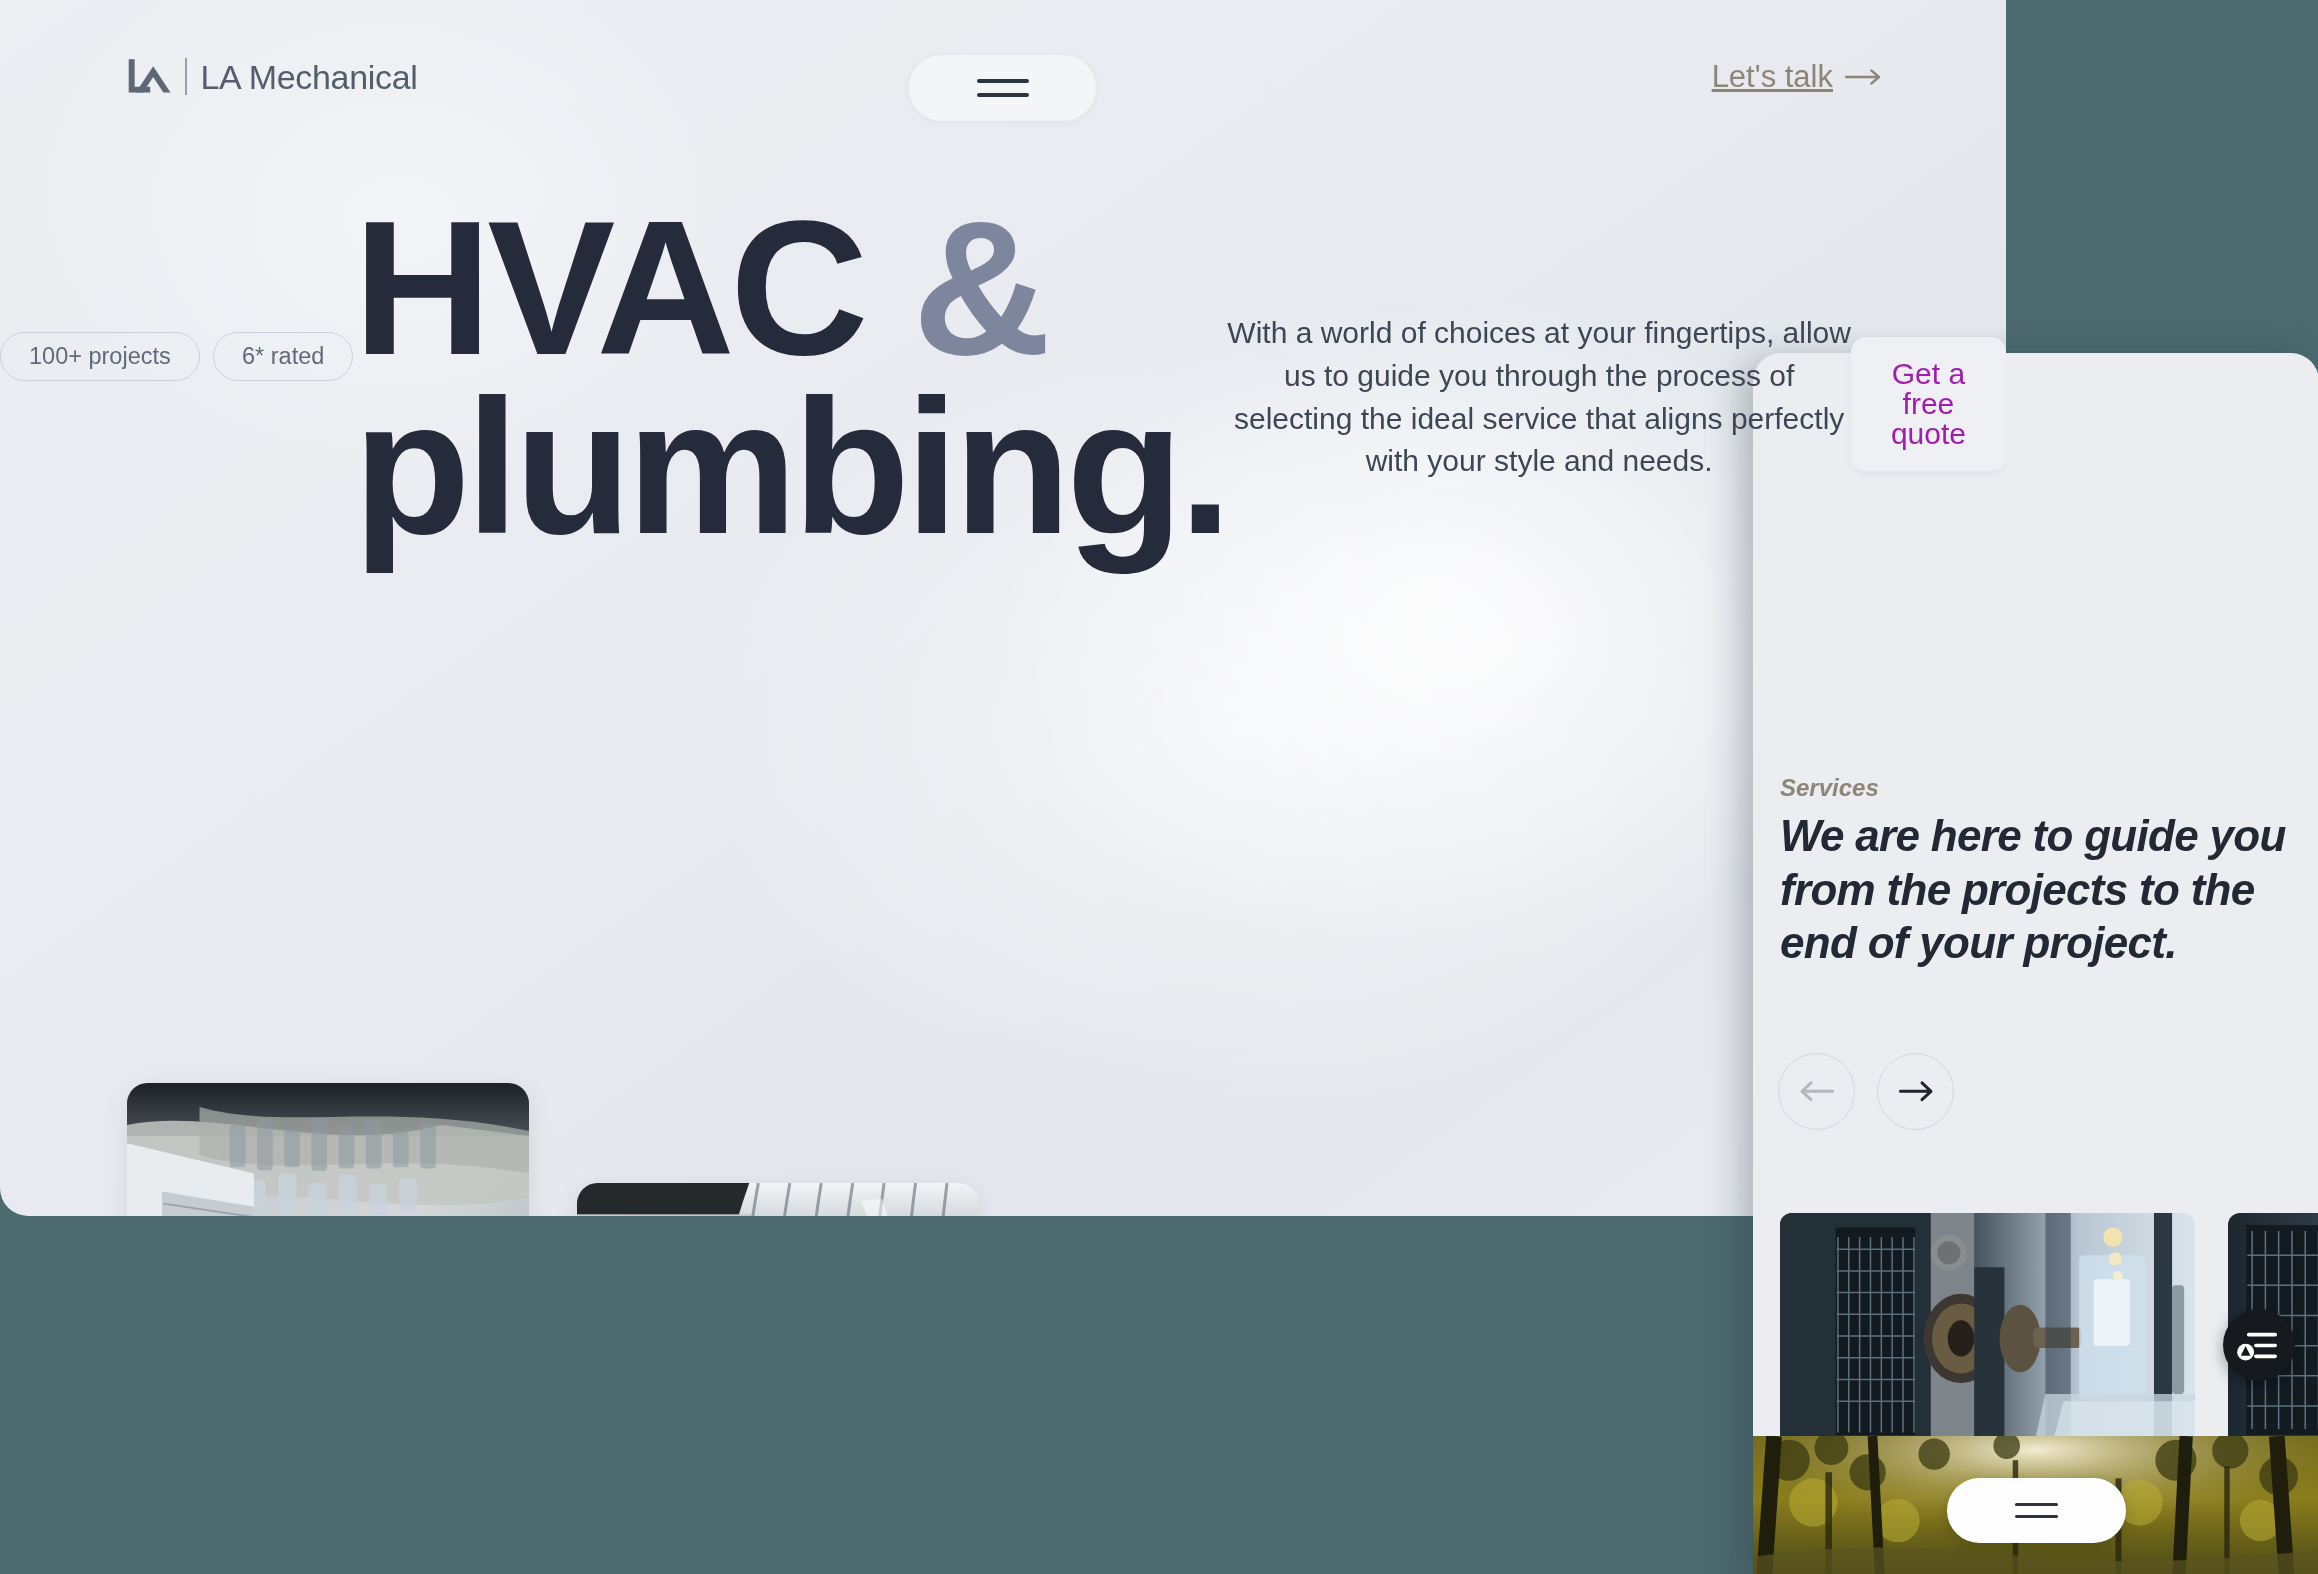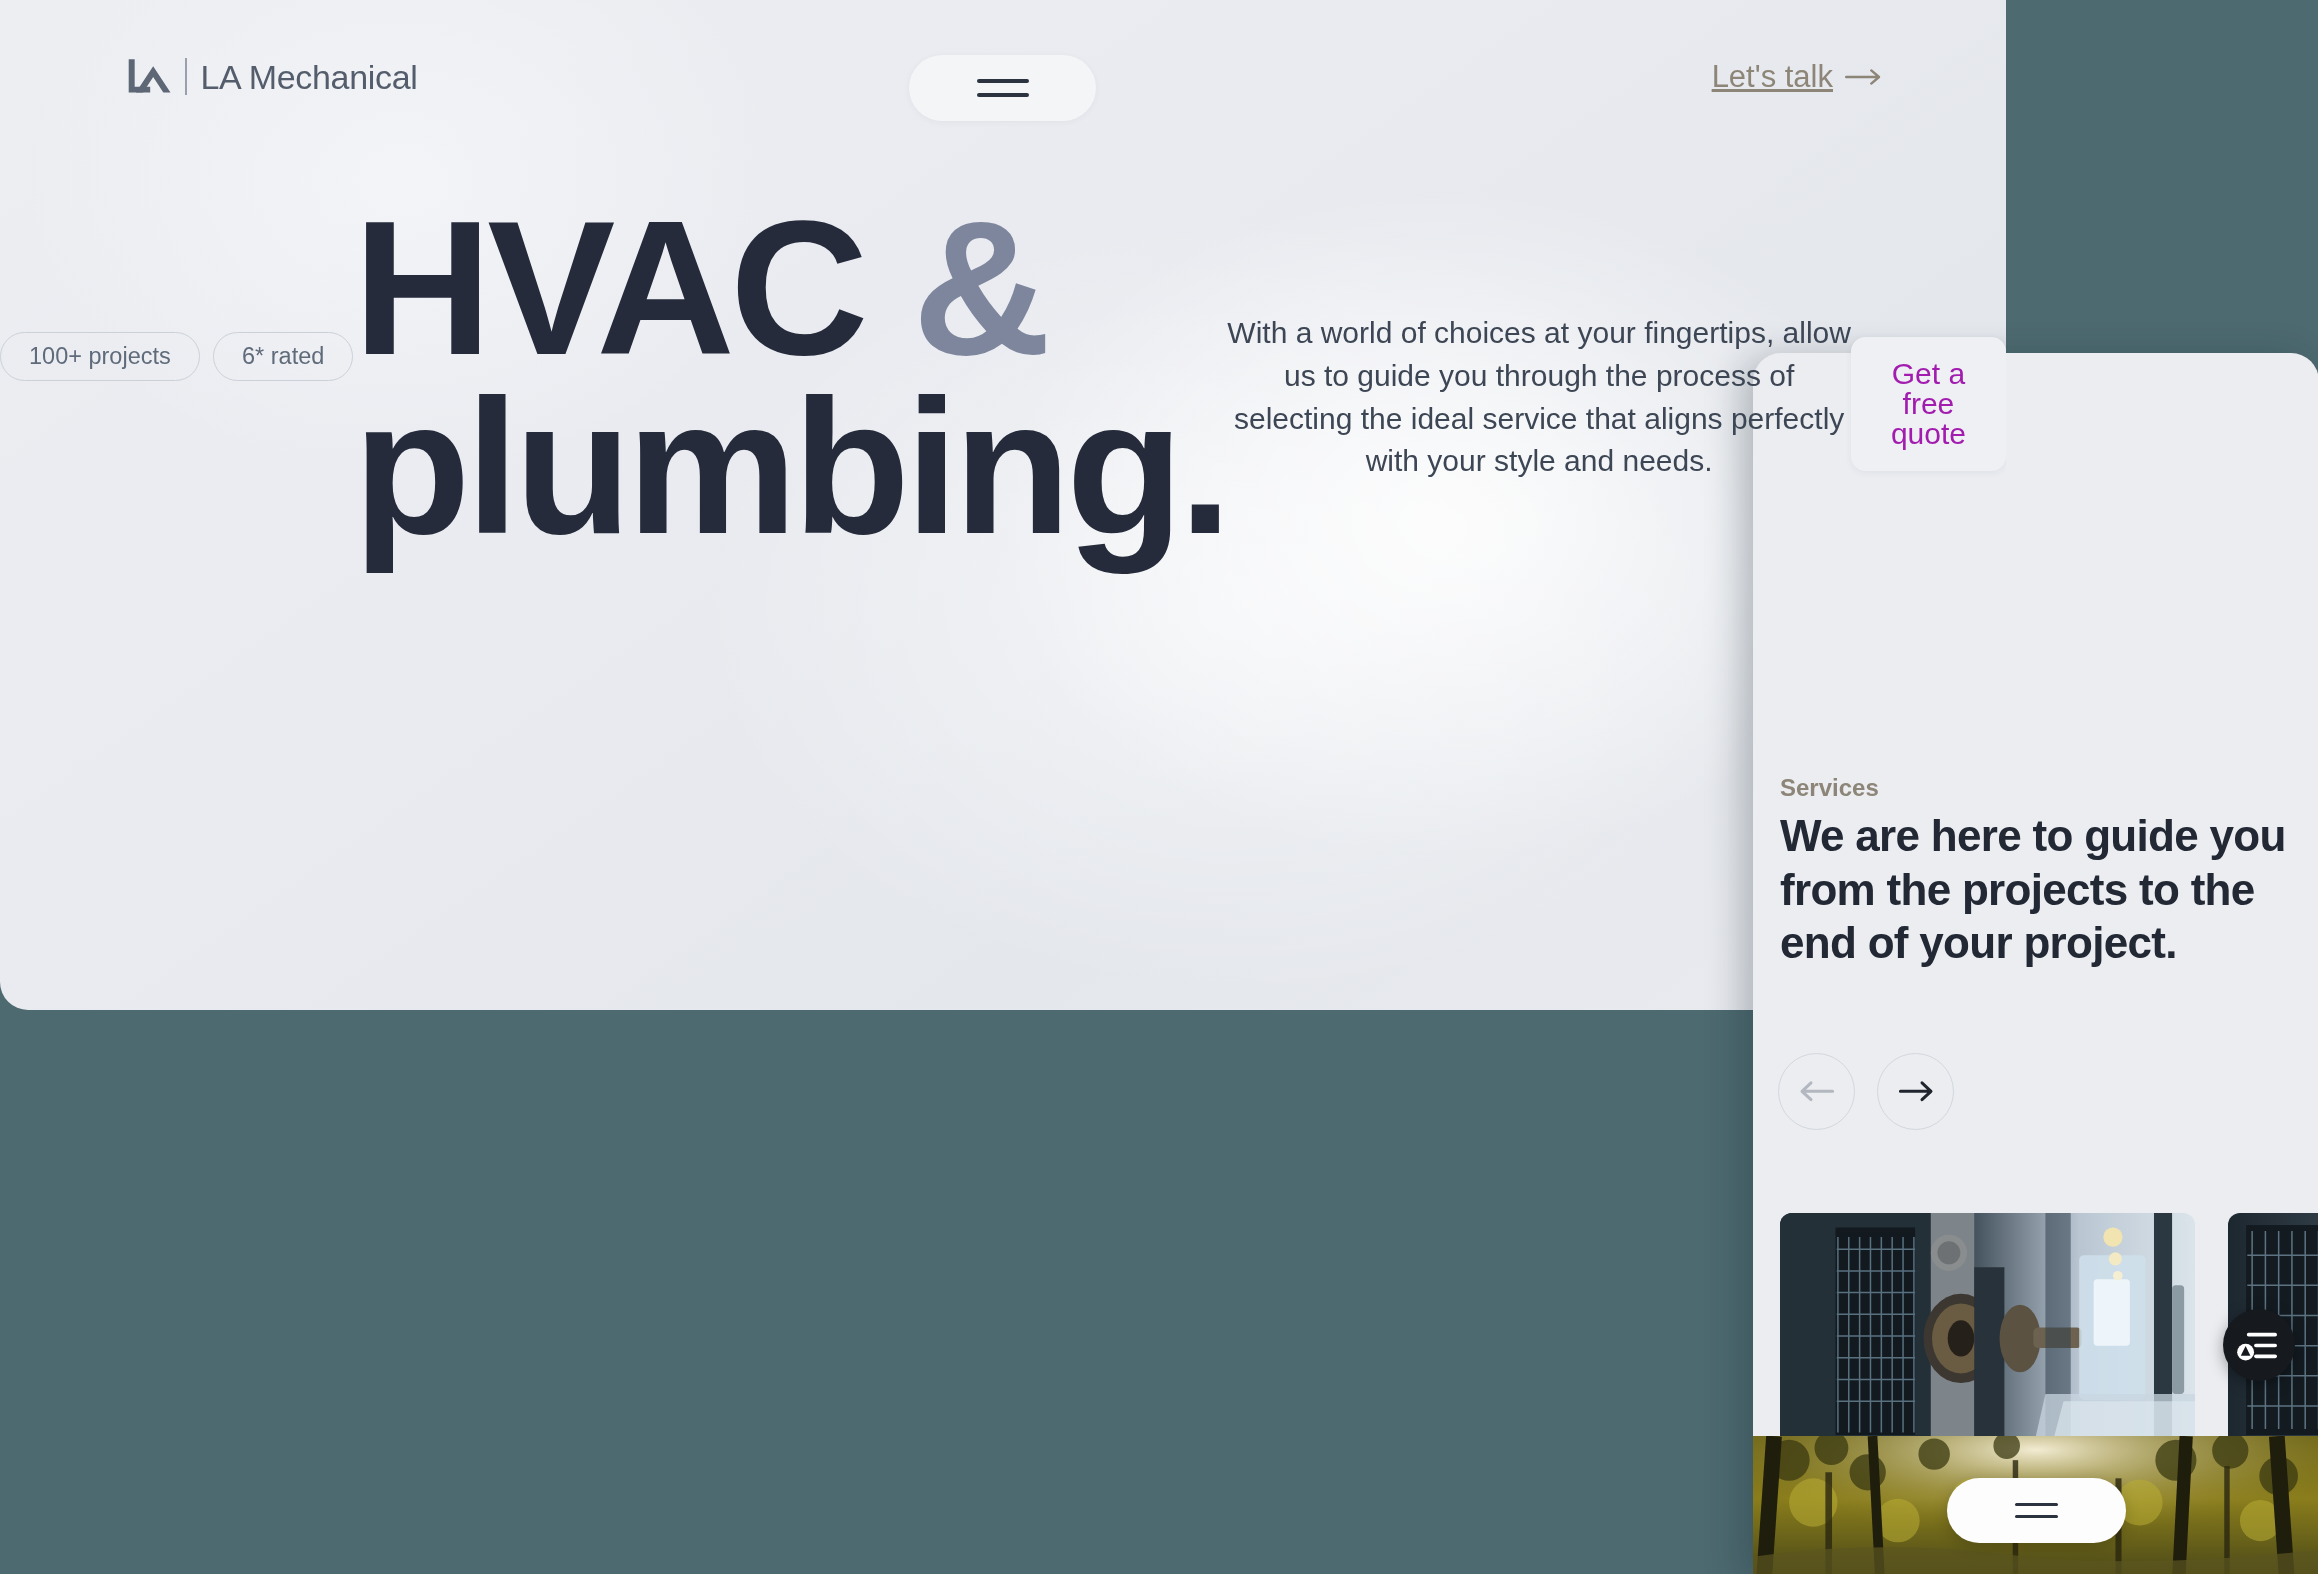--- a/index.html
+++ b/index.html
@@ -5,21 +5,21 @@
   * { margin:0; padding:0; box-sizing:border-box; }
   html, body { width:2319px; height:1575px; overflow:hidden; }
   body {
     font-family:"Liberation Sans", sans-serif;
     background:#4d6a70;
     position:relative;
   }
 
   
   .desktop-panel{
-    position:absolute; left:0; top:0; width:2006px; height:1010px;
+    position:absolute; left:0; top:0; width:2006px; height:1216px;
     border-radius:0 0 28px 28px;
     background:
       radial-gradient(725px 543px at 72% 52%, rgba(255,255,255,0.85) 0%, rgba(255,255,255,0.0) 62%),
       radial-gradient(543px 423px at 20% 18%, rgba(243,245,248,0.9) 0%, rgba(243,245,248,0) 70%),
       linear-gradient(145deg,#eceef2 0%,#e9ebf0 40%,#e4e7ec 70%,#e9ebef 100%);
     overflow:hidden;
     padding-left:28px;
   }
   .desktop-panel::after{
     content:""; position:absolute; inset:0; pointer-events:none;
@@ -100,21 +100,21 @@
   .ph3{ left:1031px; top:1279px; width:399px; height:163px; }
 
   
   .mobile-panel{
     position:absolute; left:1753px; top:353px; width:566px; height:1222px;
     border-radius:28px 28px 0 0;
     background:#ebedf1;
     overflow:hidden;
     box-shadow:-11px 6px 36px rgba(20,35,45,.28);
   }
-  .mp-inner{ position:relative; width:566px; height:1046px; }
+  .mp-inner{ position:relative; width:566px; height:1046px;font-style:italic; }
 
   .services-label{
     position:absolute; left:27px; top:423px;
     font-size:24px; font-weight:700; color:#8d8577; line-height:1;
   }
   .mp-head{
     position:absolute; left:27px; top:456px; width:507px;
     font-size:44px; font-weight:700; line-height:1.22; color:#222834;
     letter-spacing:-0.7px;
   }

